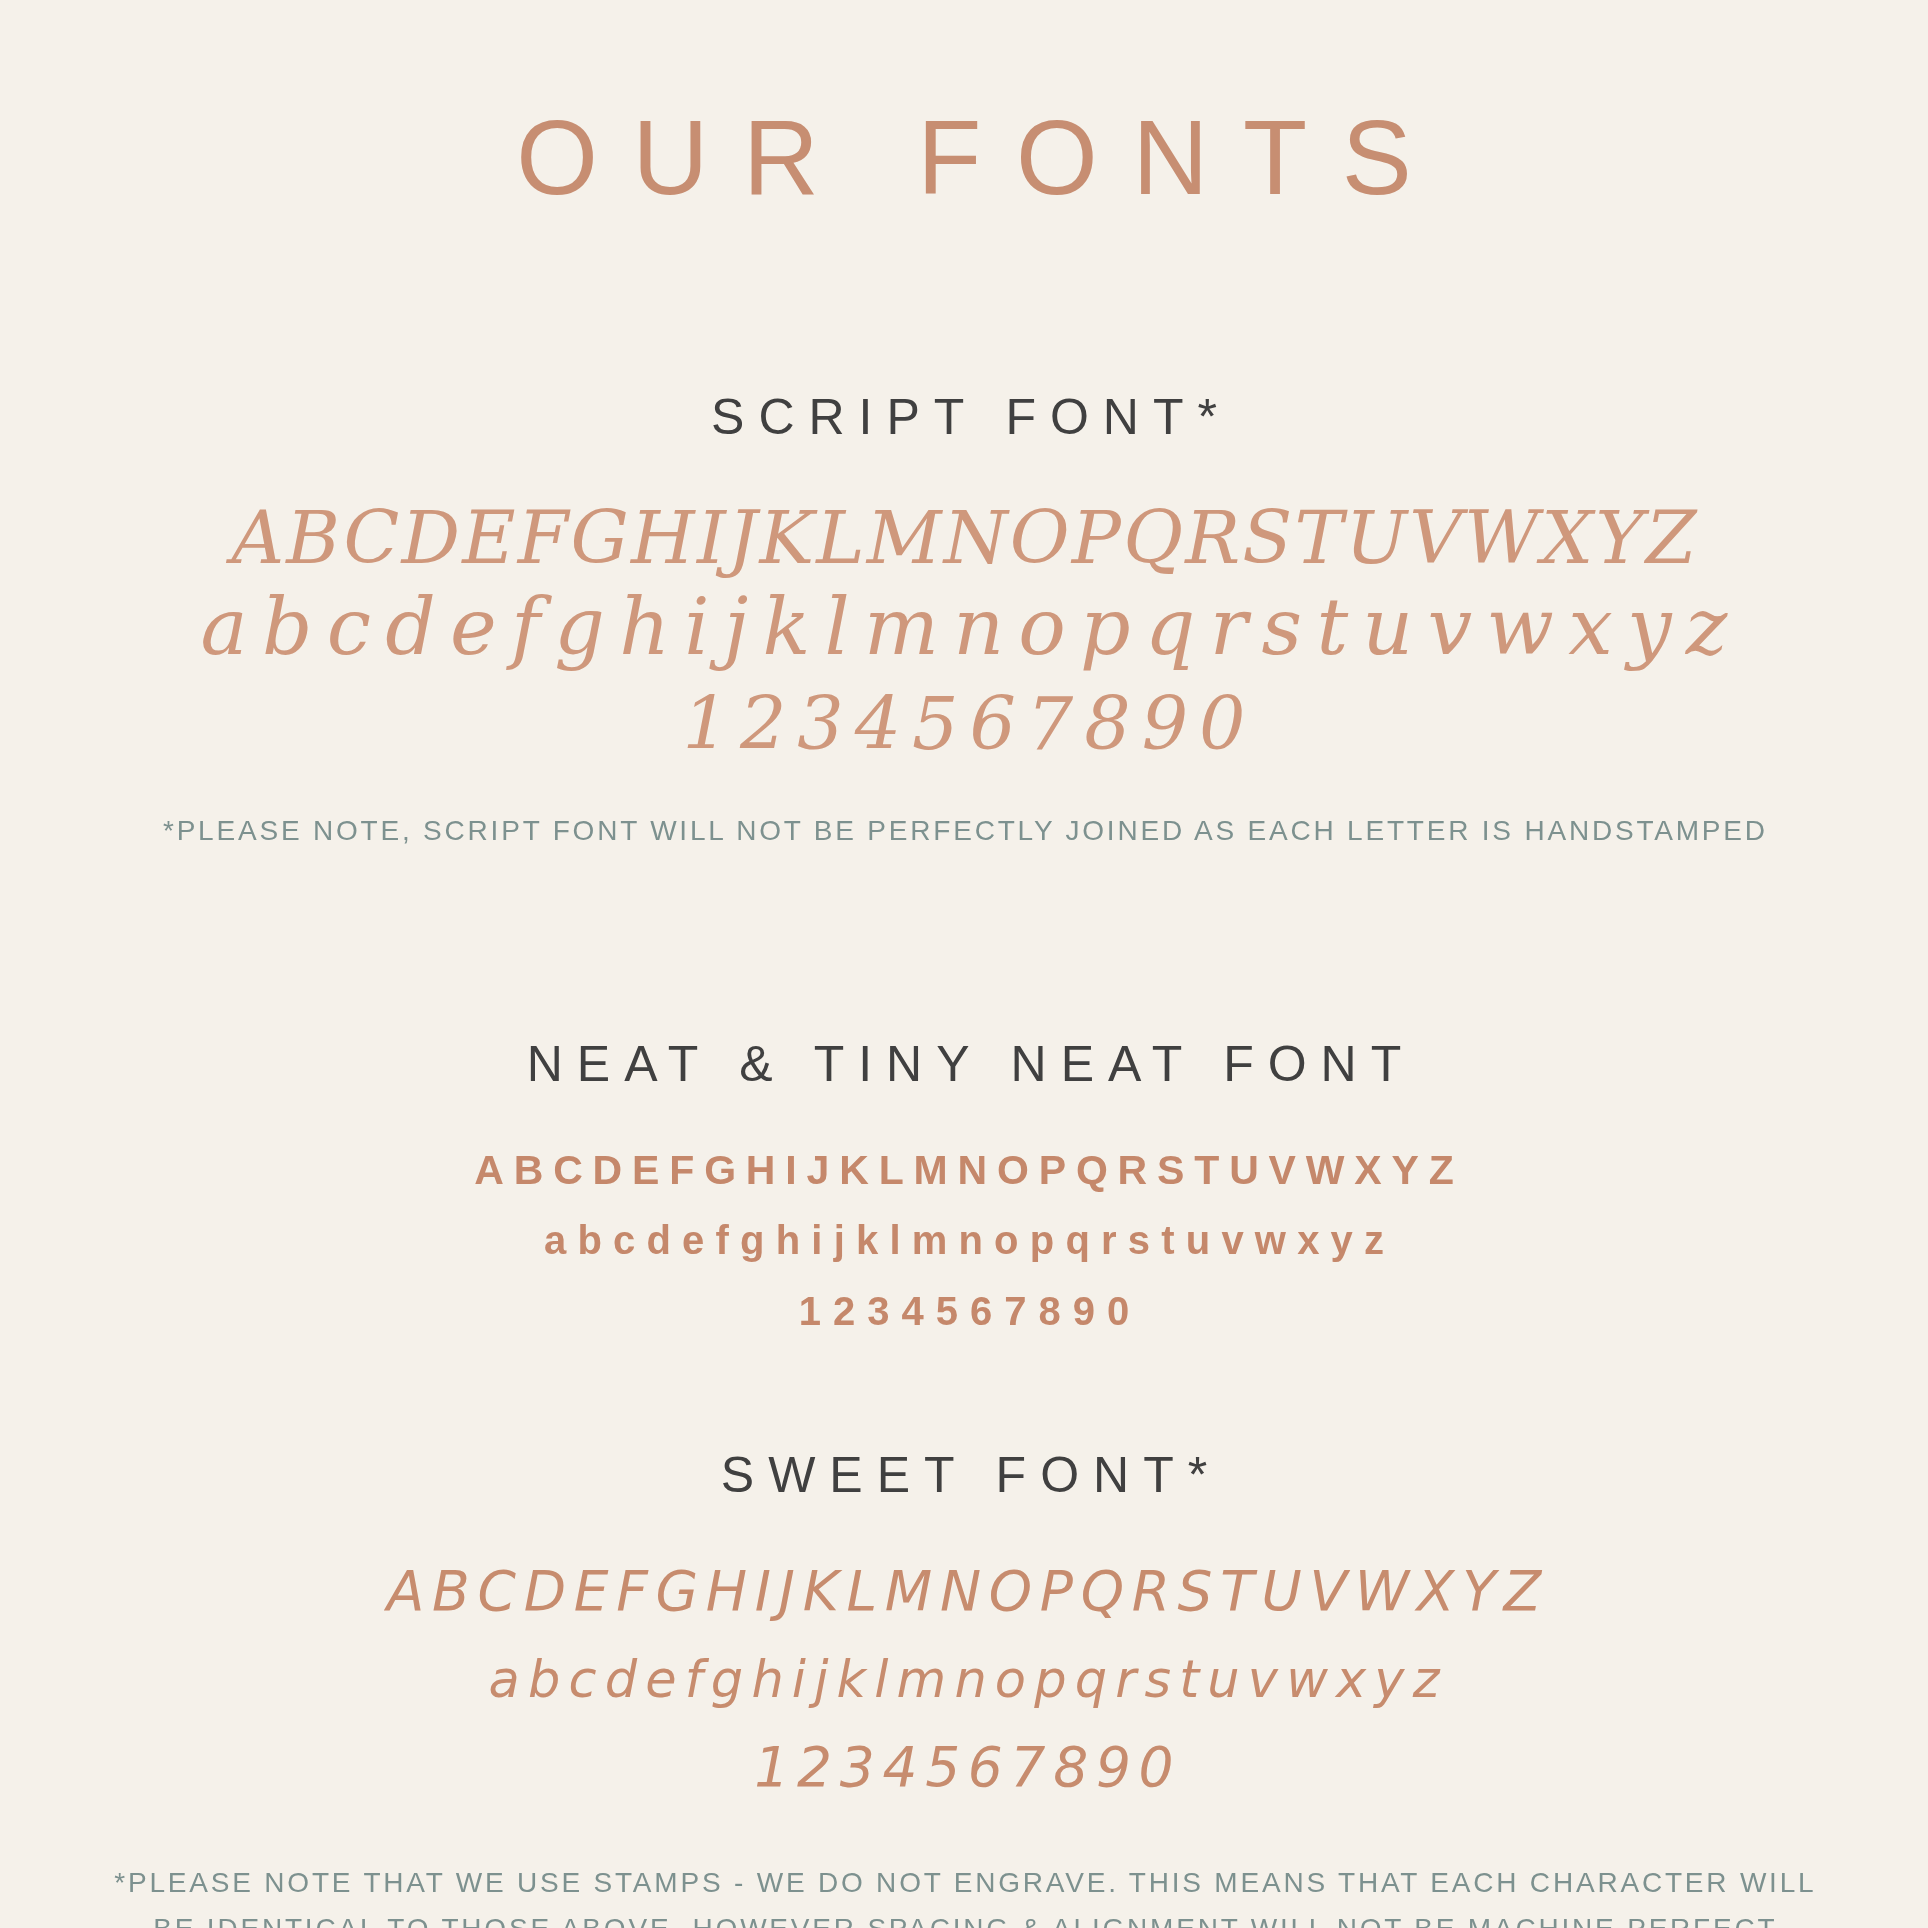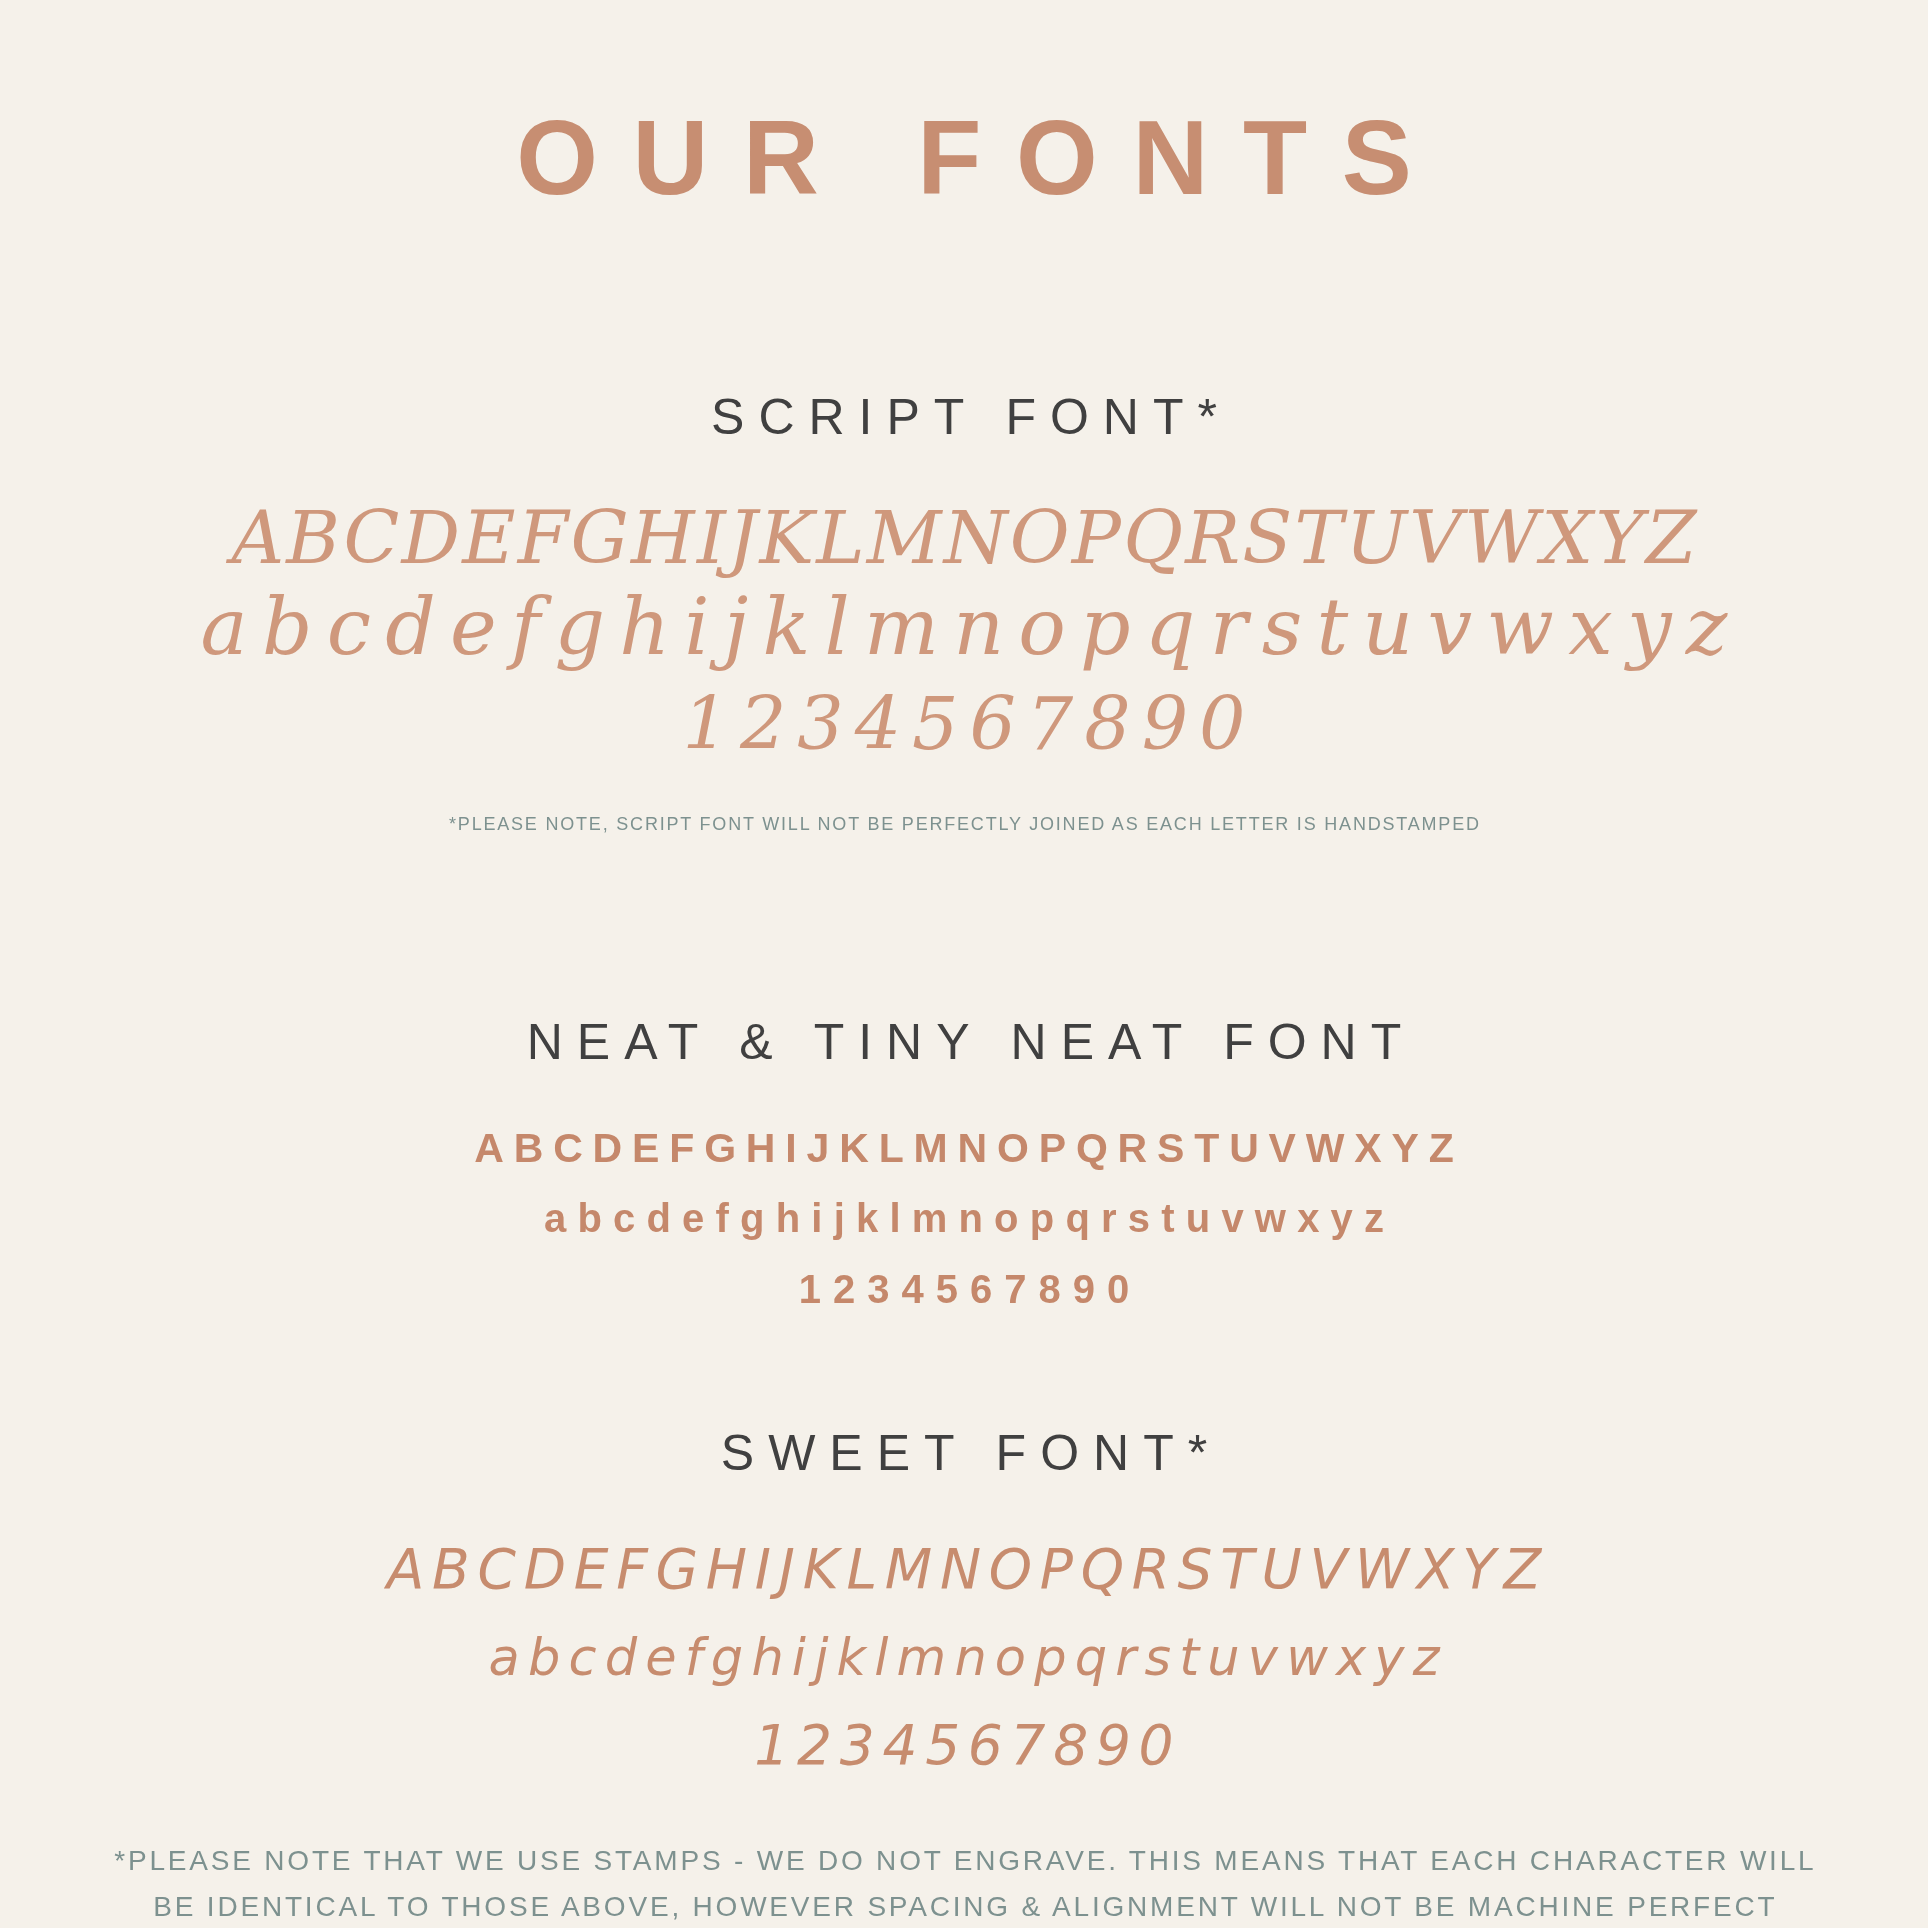--- a/index.html
+++ b/index.html
@@ -18,21 +18,21 @@
     height: 1928px;
     display: flex;
     flex-direction: column;
     align-items: center;
     text-align: center;
   }
   .page-title {
     margin-top: 105px;
     font-size: 105px;
     line-height: 1.0;
-    font-weight: 700;
+    font-weight: 400;
     letter-spacing: 0.33em;
     margin-right: -0.33em;
     color: #c78e72;
   }
   .section-heading {
     font-size: 50px;
     line-height: 1.06;
     font-weight: 500;
     letter-spacing: 0.28em;
     margin-right: -0.28em;
@@ -64,21 +64,21 @@
   }
   .script-nums {
     margin-top: 17px;
     font-size: 73px;
     line-height: 1.03;
     letter-spacing: 0.15em;
     margin-right: -0.15em;
   }
   .note-text {
     margin-top: 53px;
-    font-size: 18px;
+    font-size: 28px;
     line-height: 1.2;
     font-weight: 500;
     letter-spacing: 0.10em;
     margin-right: -0.10em;
     color: #7d918f;
   }
   .divider {
     margin-top: 55px;
     width: 1507px;
     height: 3.8px;

